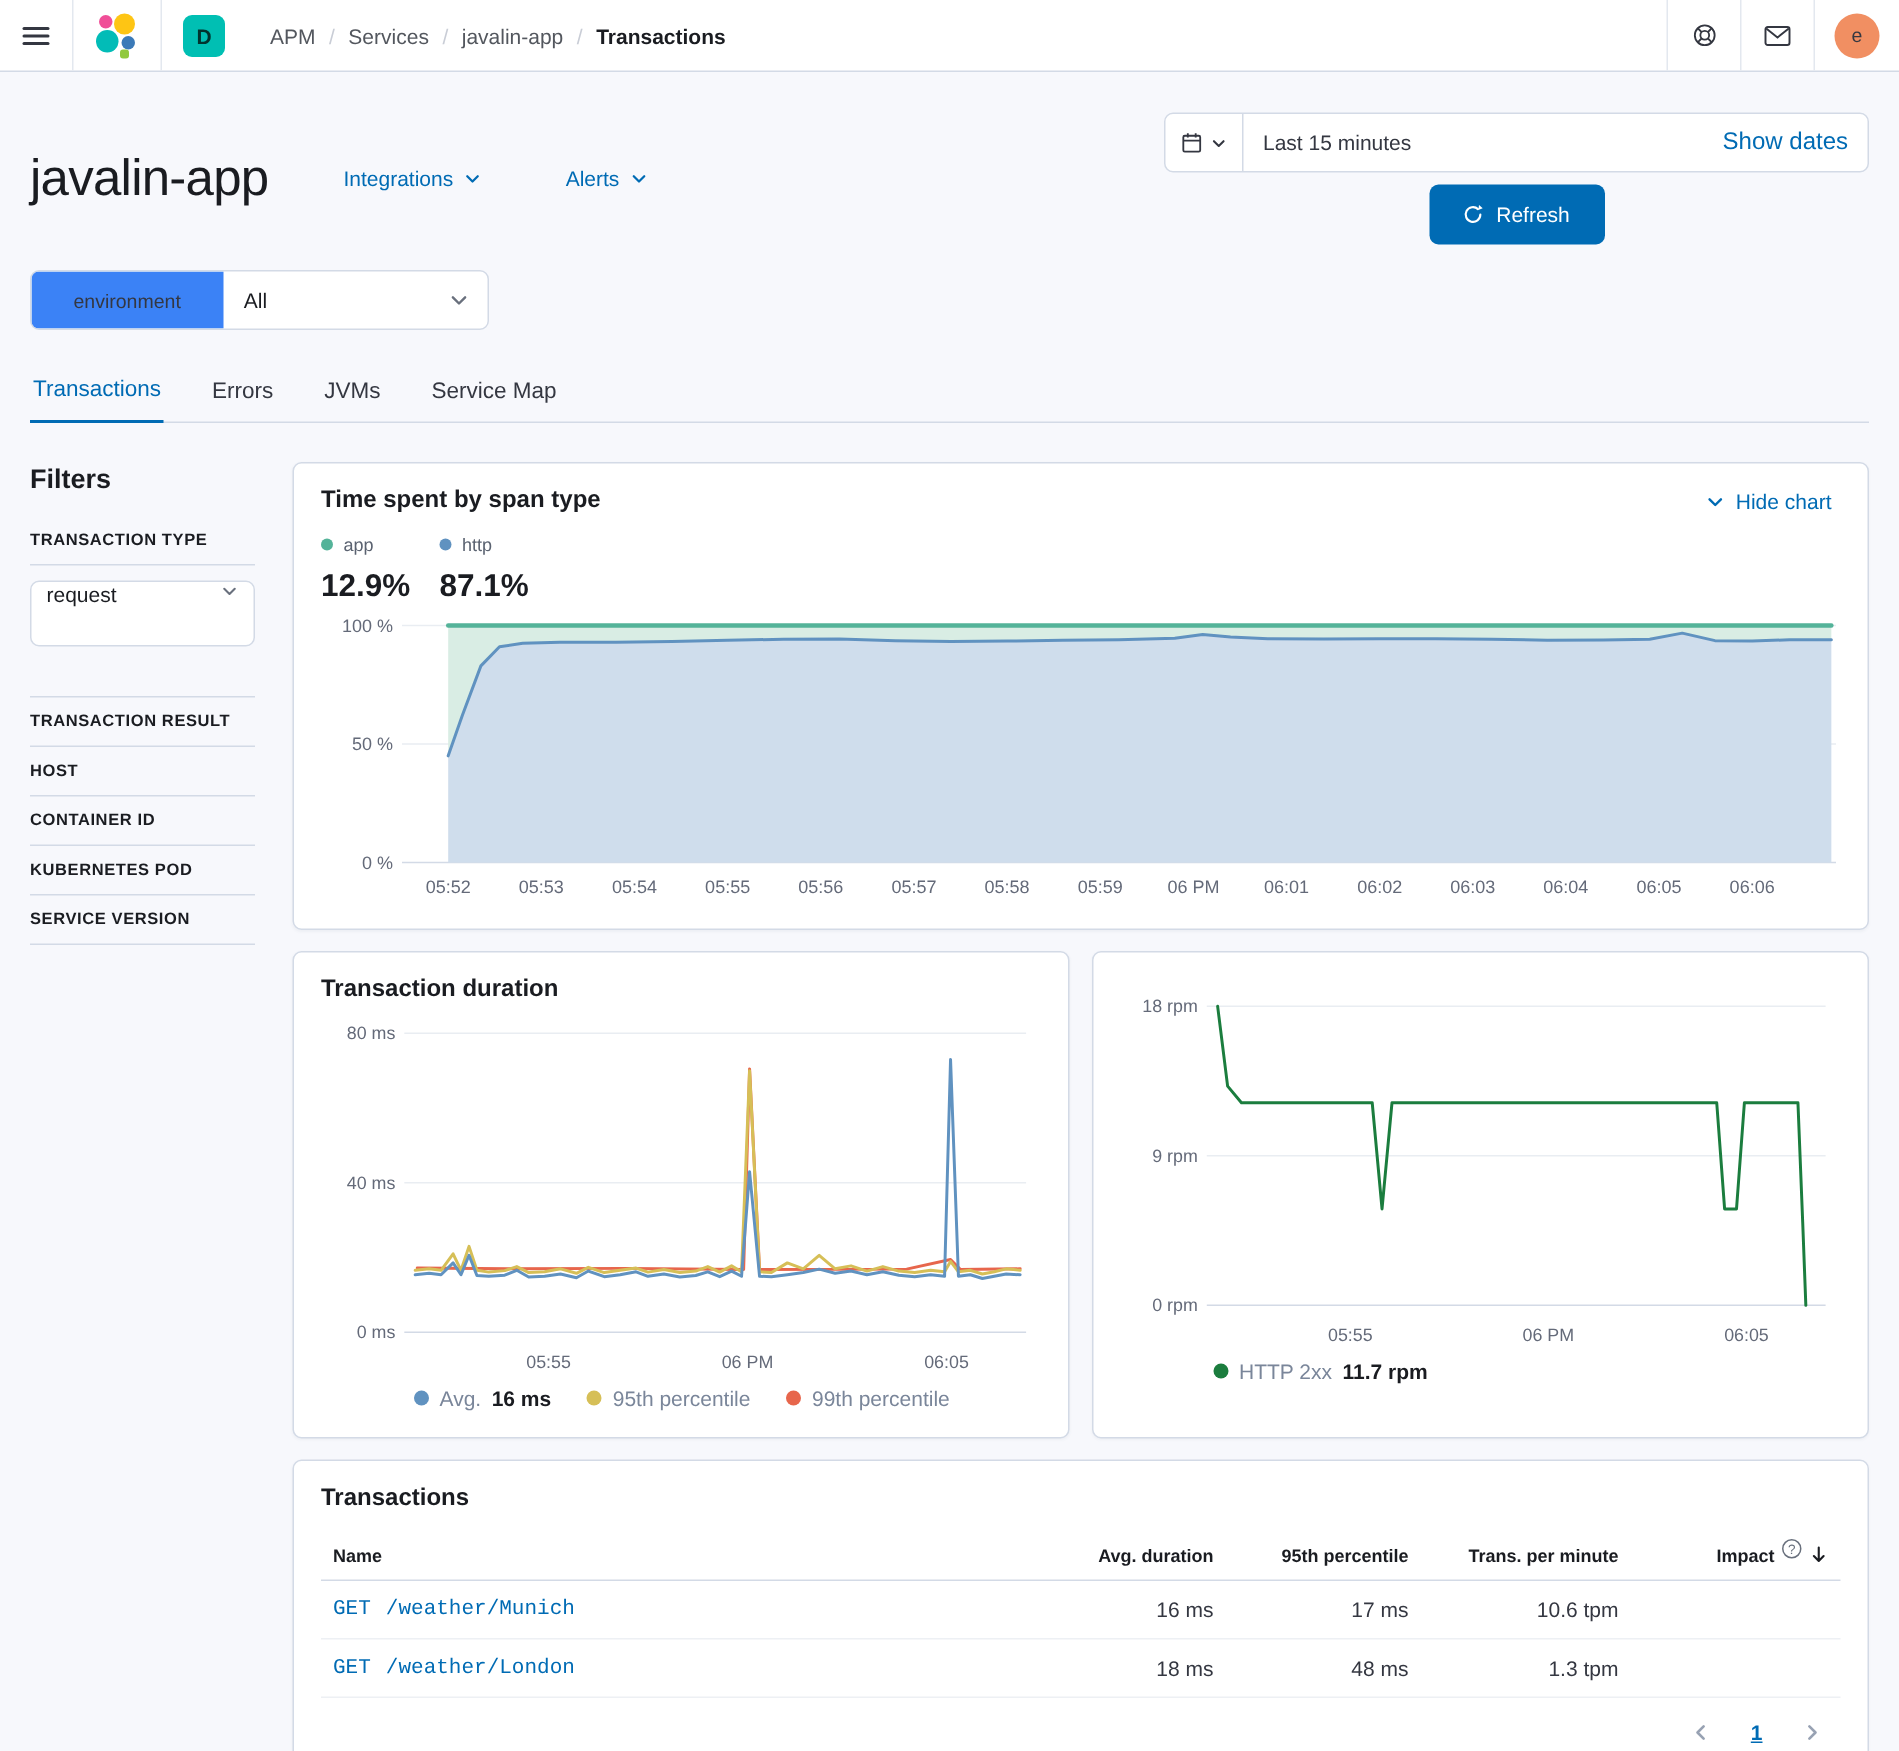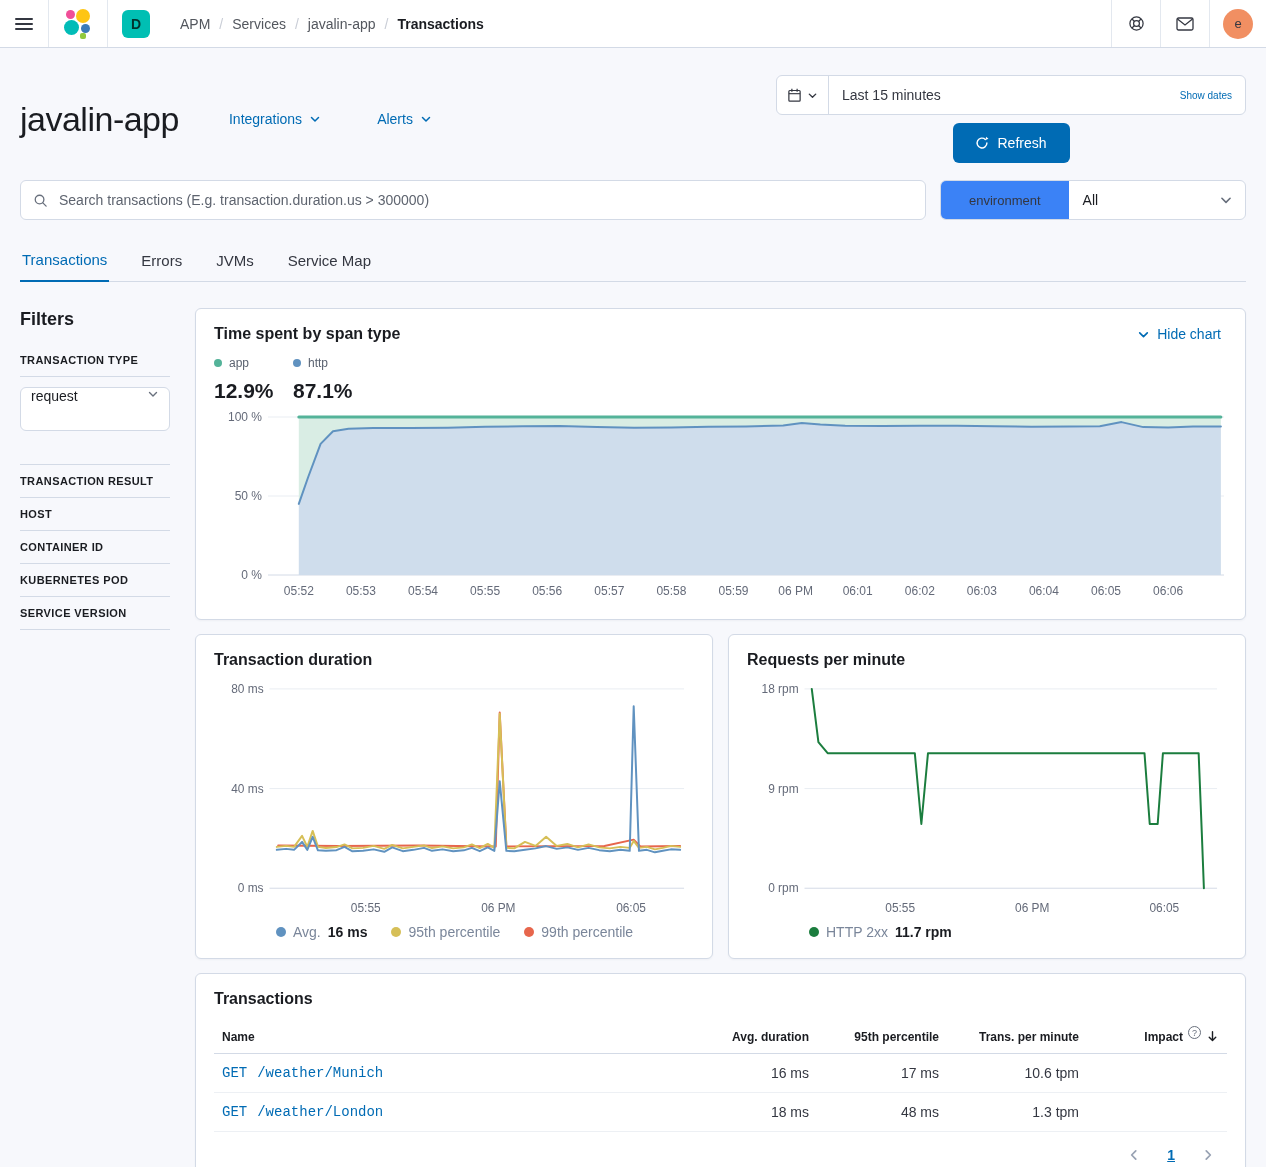--- a/index.html
+++ b/index.html
@@ -35,21 +35,21 @@
   .title-wrap { display:flex; align-items:center; gap:44px; }
   h1 { margin:0; font-size:34px; font-weight:400; color:#1A1C21; letter-spacing:-0.5px; }
   .hdr-link { display:flex; align-items:center; gap:7px; color:#006BB4; font-size:14px;
               background:none; border:0; cursor:pointer; font-family:inherit;text-align:center; }
   .controls { display:flex; gap:8px; align-items:center;flex-direction:column; }
   .datepicker { width:470px; height:40px; background:#fff; border:1px solid #D3DAE6; border-radius:6px;
                 display:flex; align-items:center; }
   .dp-cal { display:flex; align-items:center; gap:5px; padding:0 10px; height:100%;
             border-right:1px solid #D3DAE6; background:none; border-top:0;border-left:0;border-bottom:0; cursor:pointer; }
   .dp-text { padding:0 13px; flex:1; color:#343741; }
-  .dp-show { padding-right:13px; color:#006BB4; font-weight:500; background:none;border:0;font-size:10px; cursor:pointer; font-family:inherit;}
+  .dp-show { padding-right:13px; color:#006BB4; font-weight:500; background:none;border:0;font-size:16px; cursor:pointer; font-family:inherit;}
   .btn-refresh { height:40px; min-width:117px; background:#006BB4; color:#fff; border:0; border-radius:6px;
                  display:flex; align-items:center; justify-content:center; gap:8px; font-size:14px; font-weight:500;
                  cursor:pointer; font-family:inherit; }
 
   
   .search-row { display:flex; gap:14px; margin-top:17px; }
   .searchbox { flex:1; height:40px; background:#fff; border:1px solid #D3DAE6; border-radius:6px;
                display:flex; align-items:center; gap:9px; padding:0 12px; }
   .searchbox input { flex:1; border:0; outline:0; font-size:14px; color:#343741; font-family:inherit; background:transparent; }
   .searchbox input::placeholder { color:#5E646F; }
@@ -200,27 +200,20 @@
         <svg width="14" height="14" viewBox="0 0 16 16">
             <path d="M13.6 8a5.6 5.6 0 1 1-1.8-4.1" fill="none" stroke="#fff" stroke-width="1.6" stroke-linecap="round"></path>
             <path d="M12.6 0.8 12.1 4.6 15.4 3.2 Z" fill="#fff"></path>
           </svg>
         <span>Refresh</span>
       </button>
     </div>
   </div>
 
   <div class="search-row">
-    <div class="searchbox">
-      <svg width="15" height="15" viewBox="0 0 16 16">
-          <circle cx="7" cy="7" r="4.6" fill="none" stroke="#69707D" stroke-width="1.4"></circle>
-          <path d="M10.5 10.5 14 14" stroke="#69707D" stroke-width="1.4" stroke-linecap="round"></path>
-        </svg>
-      <input placeholder="Search transactions (E.g. transaction.duration.us &gt; 300000)" style="">
-    </div>
     <div class="envfilter">
       <span class="env-label">environment</span>
       <span class="env-value">All</span>
       <span class="env-chev">
         <svg width="14" height="14" viewBox="0 0 12 12">
             <path d="M2.5 4.5 6 8l3.5-3.5" fill="none" stroke="currentColor" stroke-width="1.4" stroke-linecap="round" stroke-linejoin="round"></path>
           </svg>
       </span>
     </div>
   </div>
@@ -339,21 +332,20 @@
             <span>95th percentile</span>
           </span>
           <span class="leg-row">
             <span class="dot" style="background:#E7664C;width:10px;height:10px"></span>
             <span>99th percentile</span>
           </span>
         </div>
       </section>
 
       <section class="card half">
-        <h2>Requests per minute</h2>
         <svg id="chart-rpm" class="chart-svg" viewBox="0 0 484 245">
             <line x1="58" x2="474" y1="213.0" y2="213.0" stroke="#D3DAE6" stroke-width="1"></line>
             <text class="tick" x="52" y="217" text-anchor="end">0 rpm</text>
             <line x1="58" x2="474" y1="112.5" y2="112.5" stroke="#E9EDF2" stroke-width="1"></line>
             <text class="tick" x="52" y="116.5" text-anchor="end">9 rpm</text>
             <line x1="58" x2="474" y1="12.0" y2="12.0" stroke="#E9EDF2" stroke-width="1"></line>
             <text class="tick" x="52" y="16" text-anchor="end">18 rpm</text>
             <text class="tick" x="154.5" y="237" text-anchor="middle">05:55</text>
             <text class="tick" x="287.6" y="237" text-anchor="middle">06 PM</text>
             <text class="tick" x="420.8" y="237" text-anchor="middle">06:05</text>

